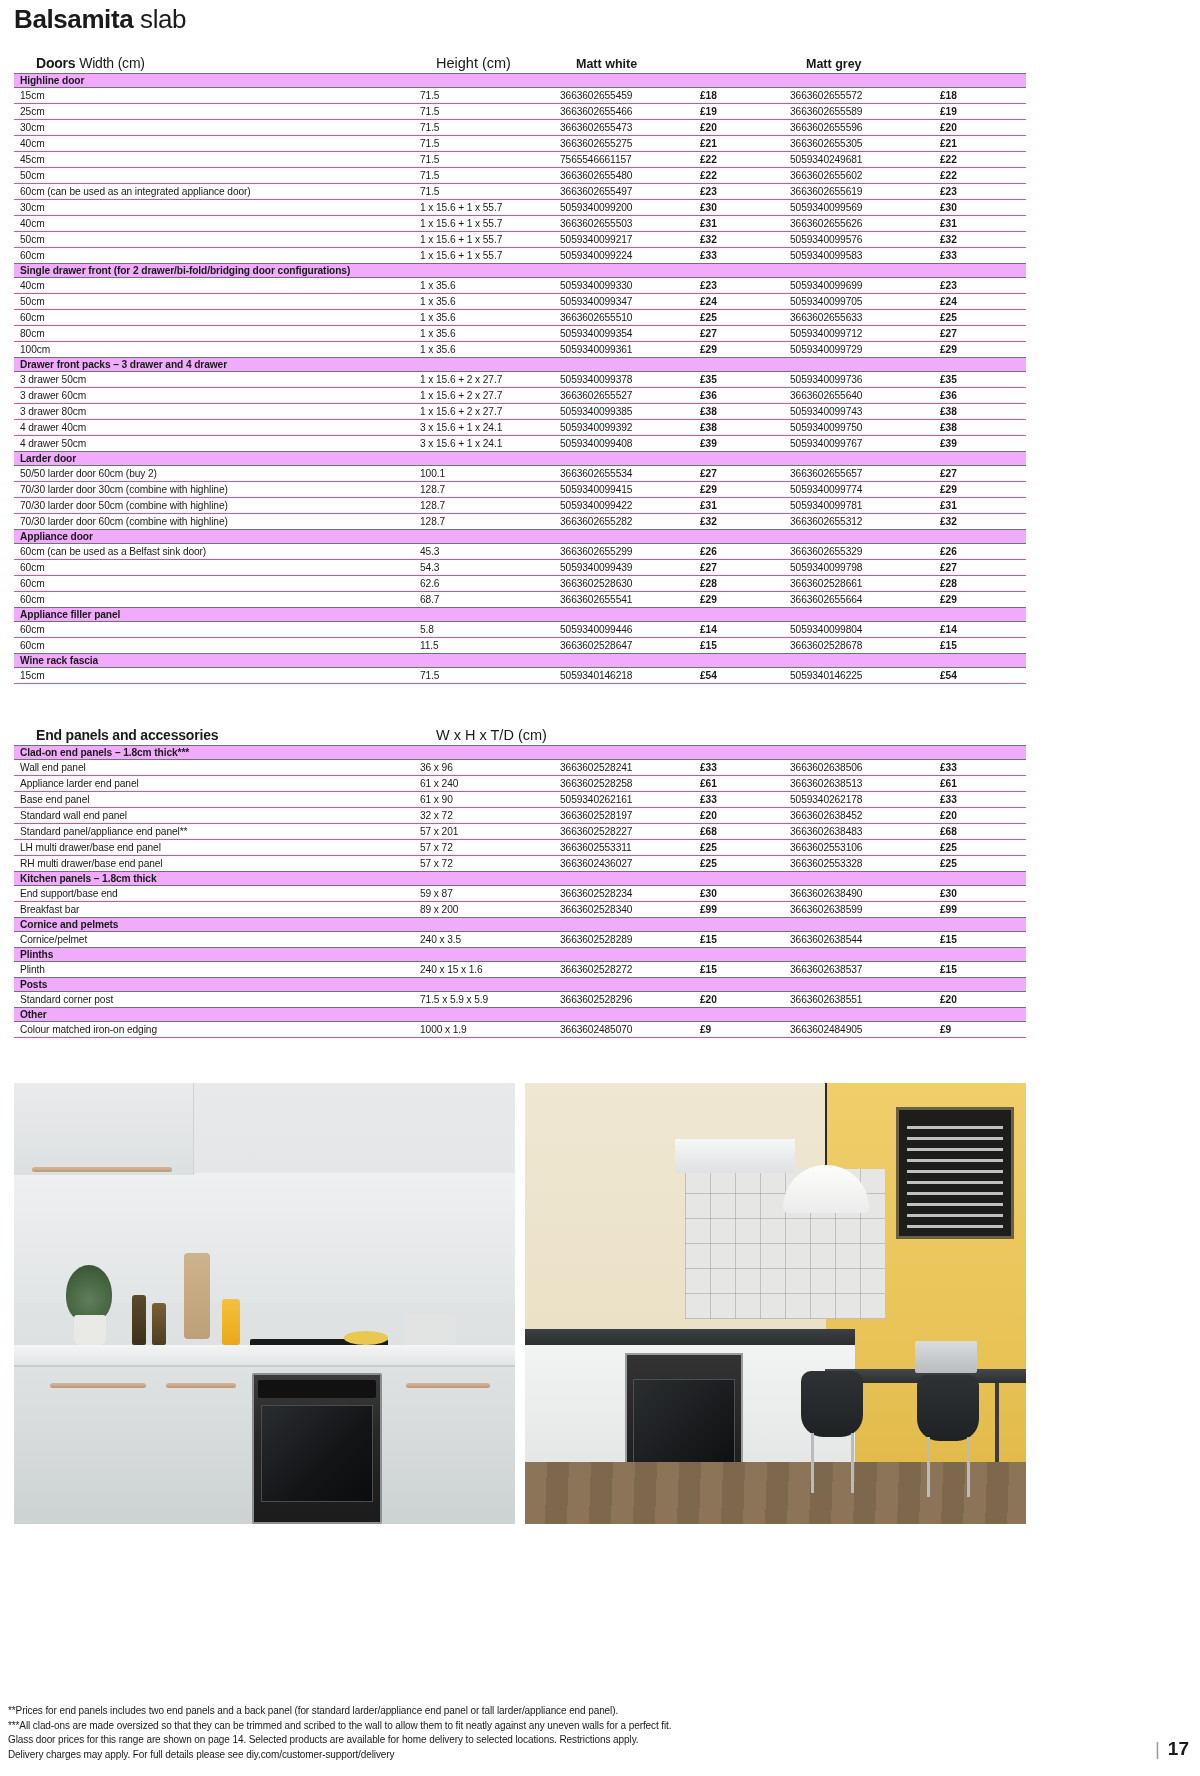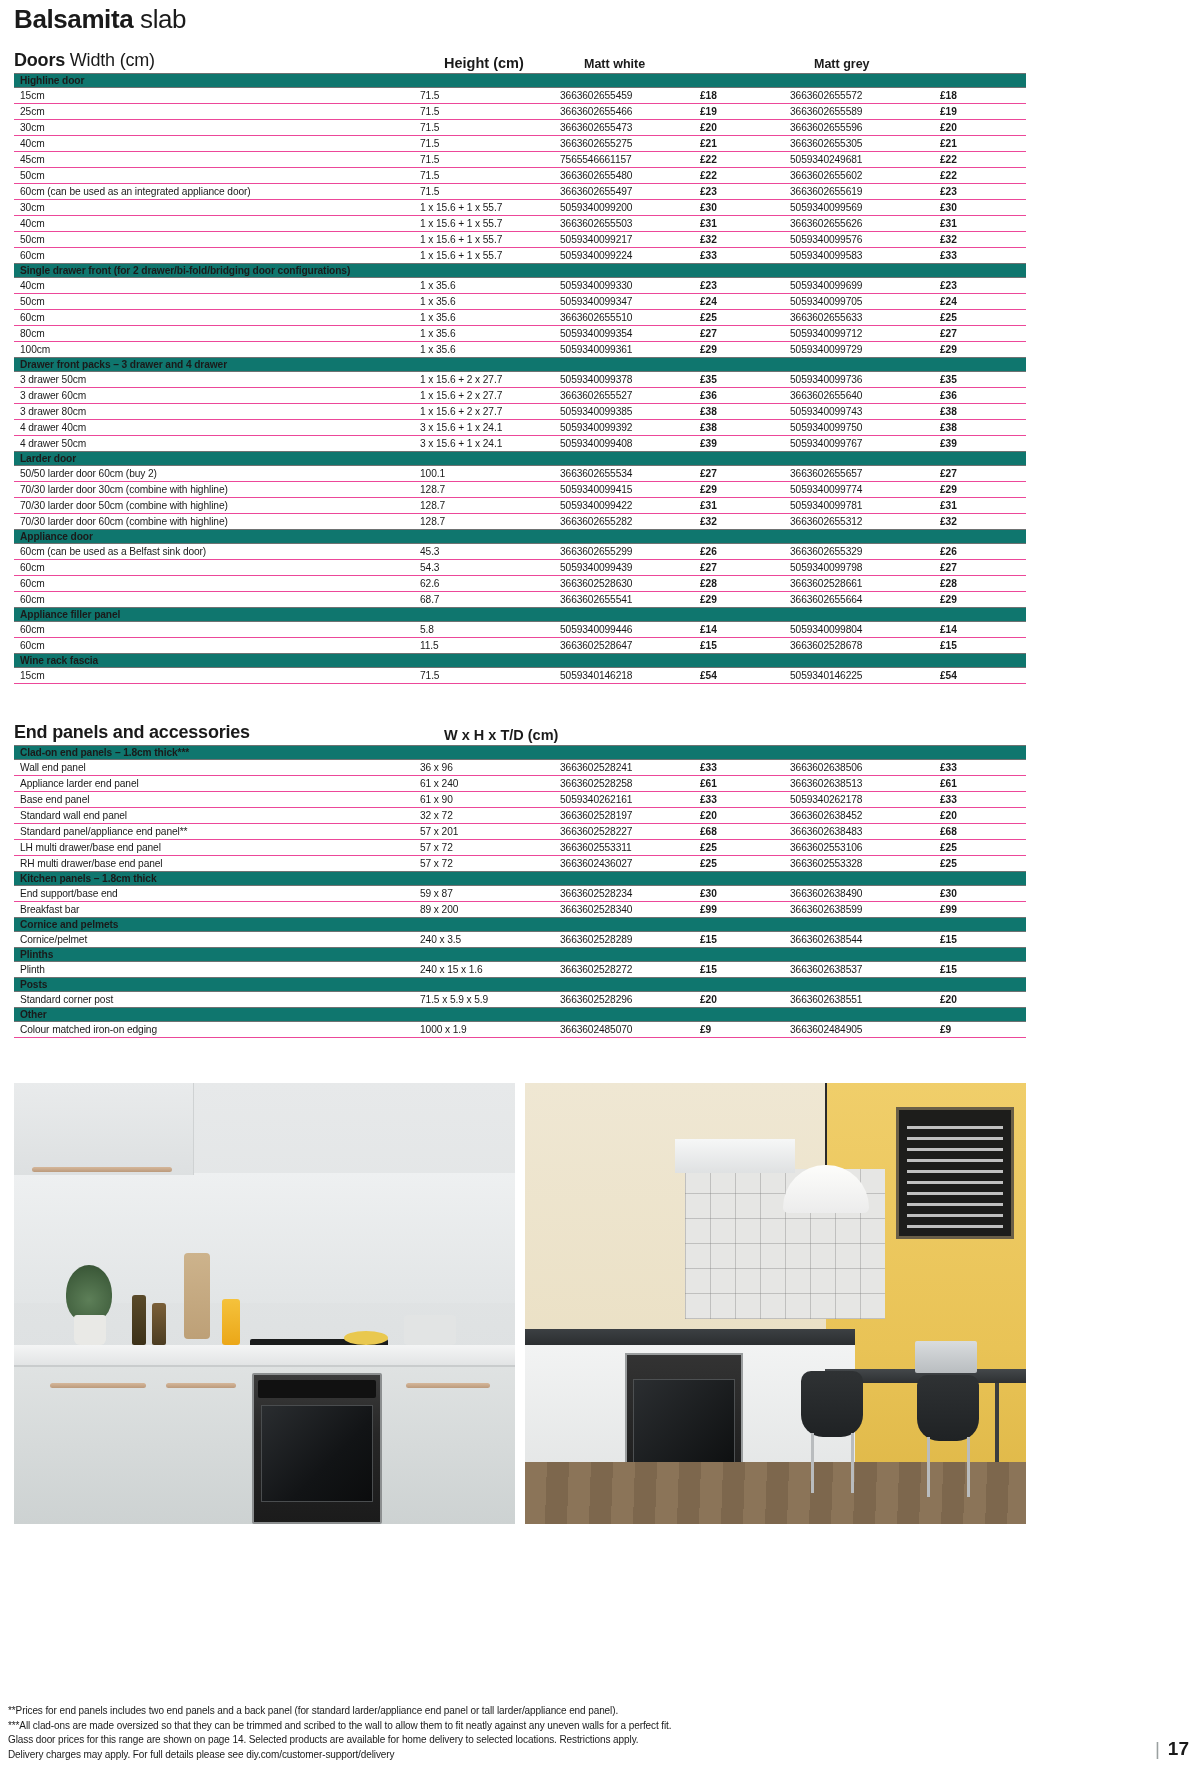--- a/index.html
+++ b/index.html
@@ -28,35 +28,35 @@
   .table-wrap { position: absolute; left: 14px; width: 1012px; }
   #doors-table { top: 44px; }
   #panels-table { top: 716px; }
 
   .tbl-head {
     display: flex;
     align-items: flex-end;
     height: 30px;
     padding-bottom: 3px;
   }
-  .tbl-head .th-title { font-size: 18px; letter-spacing: -0.2px; }
+  .tbl-head .th-title { font-size: 14px; letter-spacing: -0.2px; margin-left: 22px; }
   .tbl-head .th-title b { font-weight: bold; }
   .tbl-head .th-title span { font-weight: normal; }
-  .tbl-head .th-unit { font-size: 14.5px; font-weight: bold; margin-left: 30px; }
+  .tbl-head .th-unit { font-size: 14.5px; font-weight: normal; }
   .tbl-head .th-col { font-size: 12.5px; font-weight: bold; }
 
   .col-a { width: 400px; flex: 0 0 400px; }
   .col-b { width: 140px; flex: 0 0 140px; }
   .col-c { width: 140px; flex: 0 0 140px; }
   .col-d { width: 90px;  flex: 0 0 90px;  }
   .col-e { width: 150px; flex: 0 0 150px; }
   .col-f { width: 92px;  flex: 0 0 92px;  }
 
   .sec-row {
-    background: #0f766e;
+    background: #f0abfc;
     height: 15px;
     display: flex;
     align-items: center;
     padding-left: 6px;
     font-size: 10.2px;
     font-weight: bold;
     letter-spacing: -0.1px;
     border-top: 1px solid #6f7272;
     border-bottom: 1px solid #6f7272;
     margin-top: -1px;

